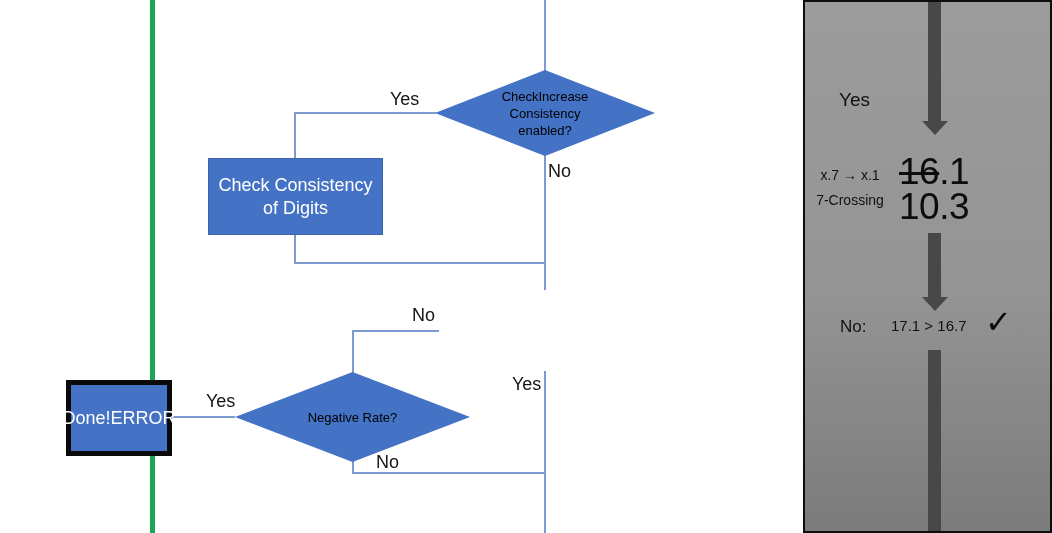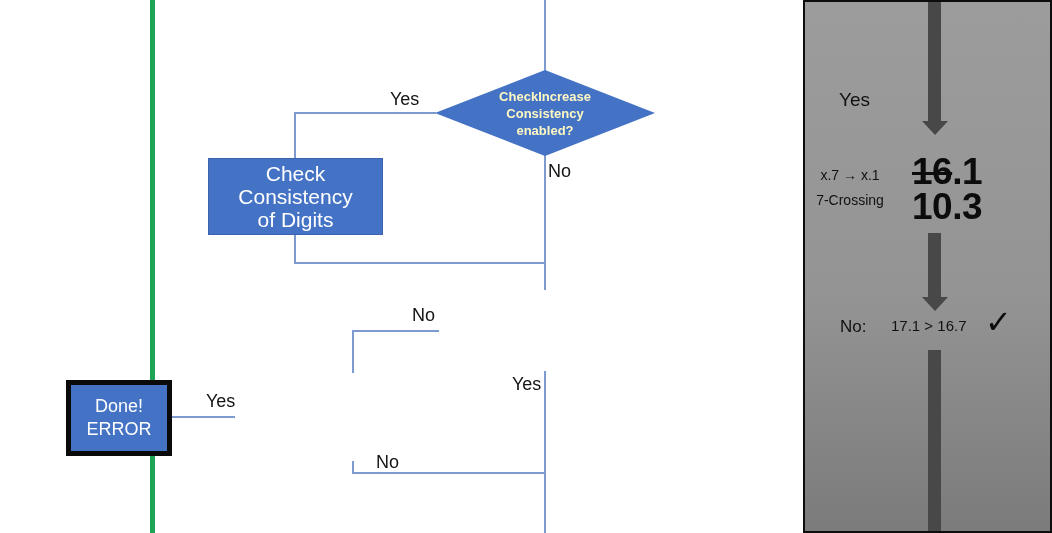--- a/index.html
+++ b/index.html
@@ -10,44 +10,44 @@
     color:#141414;
   }
   .vline,.hline{position:absolute;background:var(--connector);}
   .vline{width:1.5px;}
   .hline{height:1.5px;}
   .green-line{position:absolute;left:150px;top:0;width:5px;height:533px;background:var(--green-line);}
   .diamond{
     position:absolute;background:var(--shape-fill);
     clip-path:polygon(50% 0,100% 50%,50% 100%,0 50%);
     display:flex;align-items:center;justify-content:center;
-    color:#fef9c3;text-align:center;font-weight:700;font-size:13px;line-height:17px;
+    color:#000000;text-align:center;font-weight:400;font-size:13px;line-height:17px;
   }
   .pbox{
     position:absolute;background:var(--shape-fill);border:1px solid #3b63ae;
     display:flex;flex-direction:column;align-items:center;justify-content:center;
-    color:#fff;text-align:center;font-size:21px;line-height:23px;
+    color:#fff;text-align:center;font-size:18px;line-height:23px;
   }
   .done-box{
     position:absolute;left:66px;top:380px;width:106px;height:76px;box-sizing:border-box;
     background:var(--shape-fill);border:5px solid #0a0a0a;
-    display:flex;flex-direction:column;align-items:center;justify-content:center;
+    display:flex;align-items:center;justify-content:center;
     color:#fff;text-align:center;font-size:18px;line-height:23px;
   }
   .edge-label{position:absolute;font-size:18px;color:#141414;white-space:nowrap;}
   .panel{
     position:absolute;left:803px;top:0;width:249px;height:533px;box-sizing:border-box;
     border:2px solid #0d0d0d;
     background:linear-gradient(180deg,var(--panel-top) 0%,#949494 55%,var(--panel-bottom) 100%);
   }
   .shaft{position:absolute;width:13px;background:var(--arrow-gray);}
   .ahead{position:absolute;width:0;height:0;border-left:13px solid transparent;border-right:13px solid transparent;border-top:14px solid var(--arrow-gray);}
   .panel-text{position:absolute;color:#111;white-space:nowrap;}
   .rule-block{position:absolute;left:0;top:161px;width:90px;text-align:center;font-size:14px;line-height:25px;color:#111;}
-  .values{position:absolute;left:107px;top:152px;font-size:37px;font-weight:700;line-height:35px;letter-spacing:-0.5px;color:#0c0c0c;}
+  .values{position:absolute;left:94px;top:152px;font-size:37px;font-weight:400;line-height:35px;letter-spacing:-0.5px;color:#0c0c0c;}
   .strike{text-decoration:line-through;text-decoration-thickness:3px;}
   .check{position:absolute;left:180px;top:301px;font-size:32px;font-weight:700;color:#0a0a0a;font-family:"DejaVu Sans",sans-serif;}
   .block{display:block;}
 </style>
 </head>
 <body>
 
 <div id="canvas">
 
   <div class="green-line"></div>
@@ -73,20 +73,25 @@
       <span class="block">enabled?</span>
     </div>
   </div>
 
   <div class="pbox" style="left:208px;top:158px;width:175px;height:77px;box-sizing:border-box">
     <span class="block">Check Consistency</span>
     <span class="block">of Digits</span>
   </div>
 
 
+  <div class="diamond" style="left:235px;top:372px;width:235px;height:90px">
+    <div>
+      <span class="block">Negative Rate?</span>
+    </div>
+  </div>
 
   <div class="done-box">
     <span class="block">Done!</span>
     <span class="block">ERROR</span>
   </div>
 
   <div class="edge-label" style="left:390px;top:89px">Yes</div>
   <div class="edge-label" style="left:548px;top:161px">No</div>
   <div class="edge-label" style="left:412px;top:305px">No</div>
   <div class="edge-label" style="left:512px;top:374px">Yes</div>

